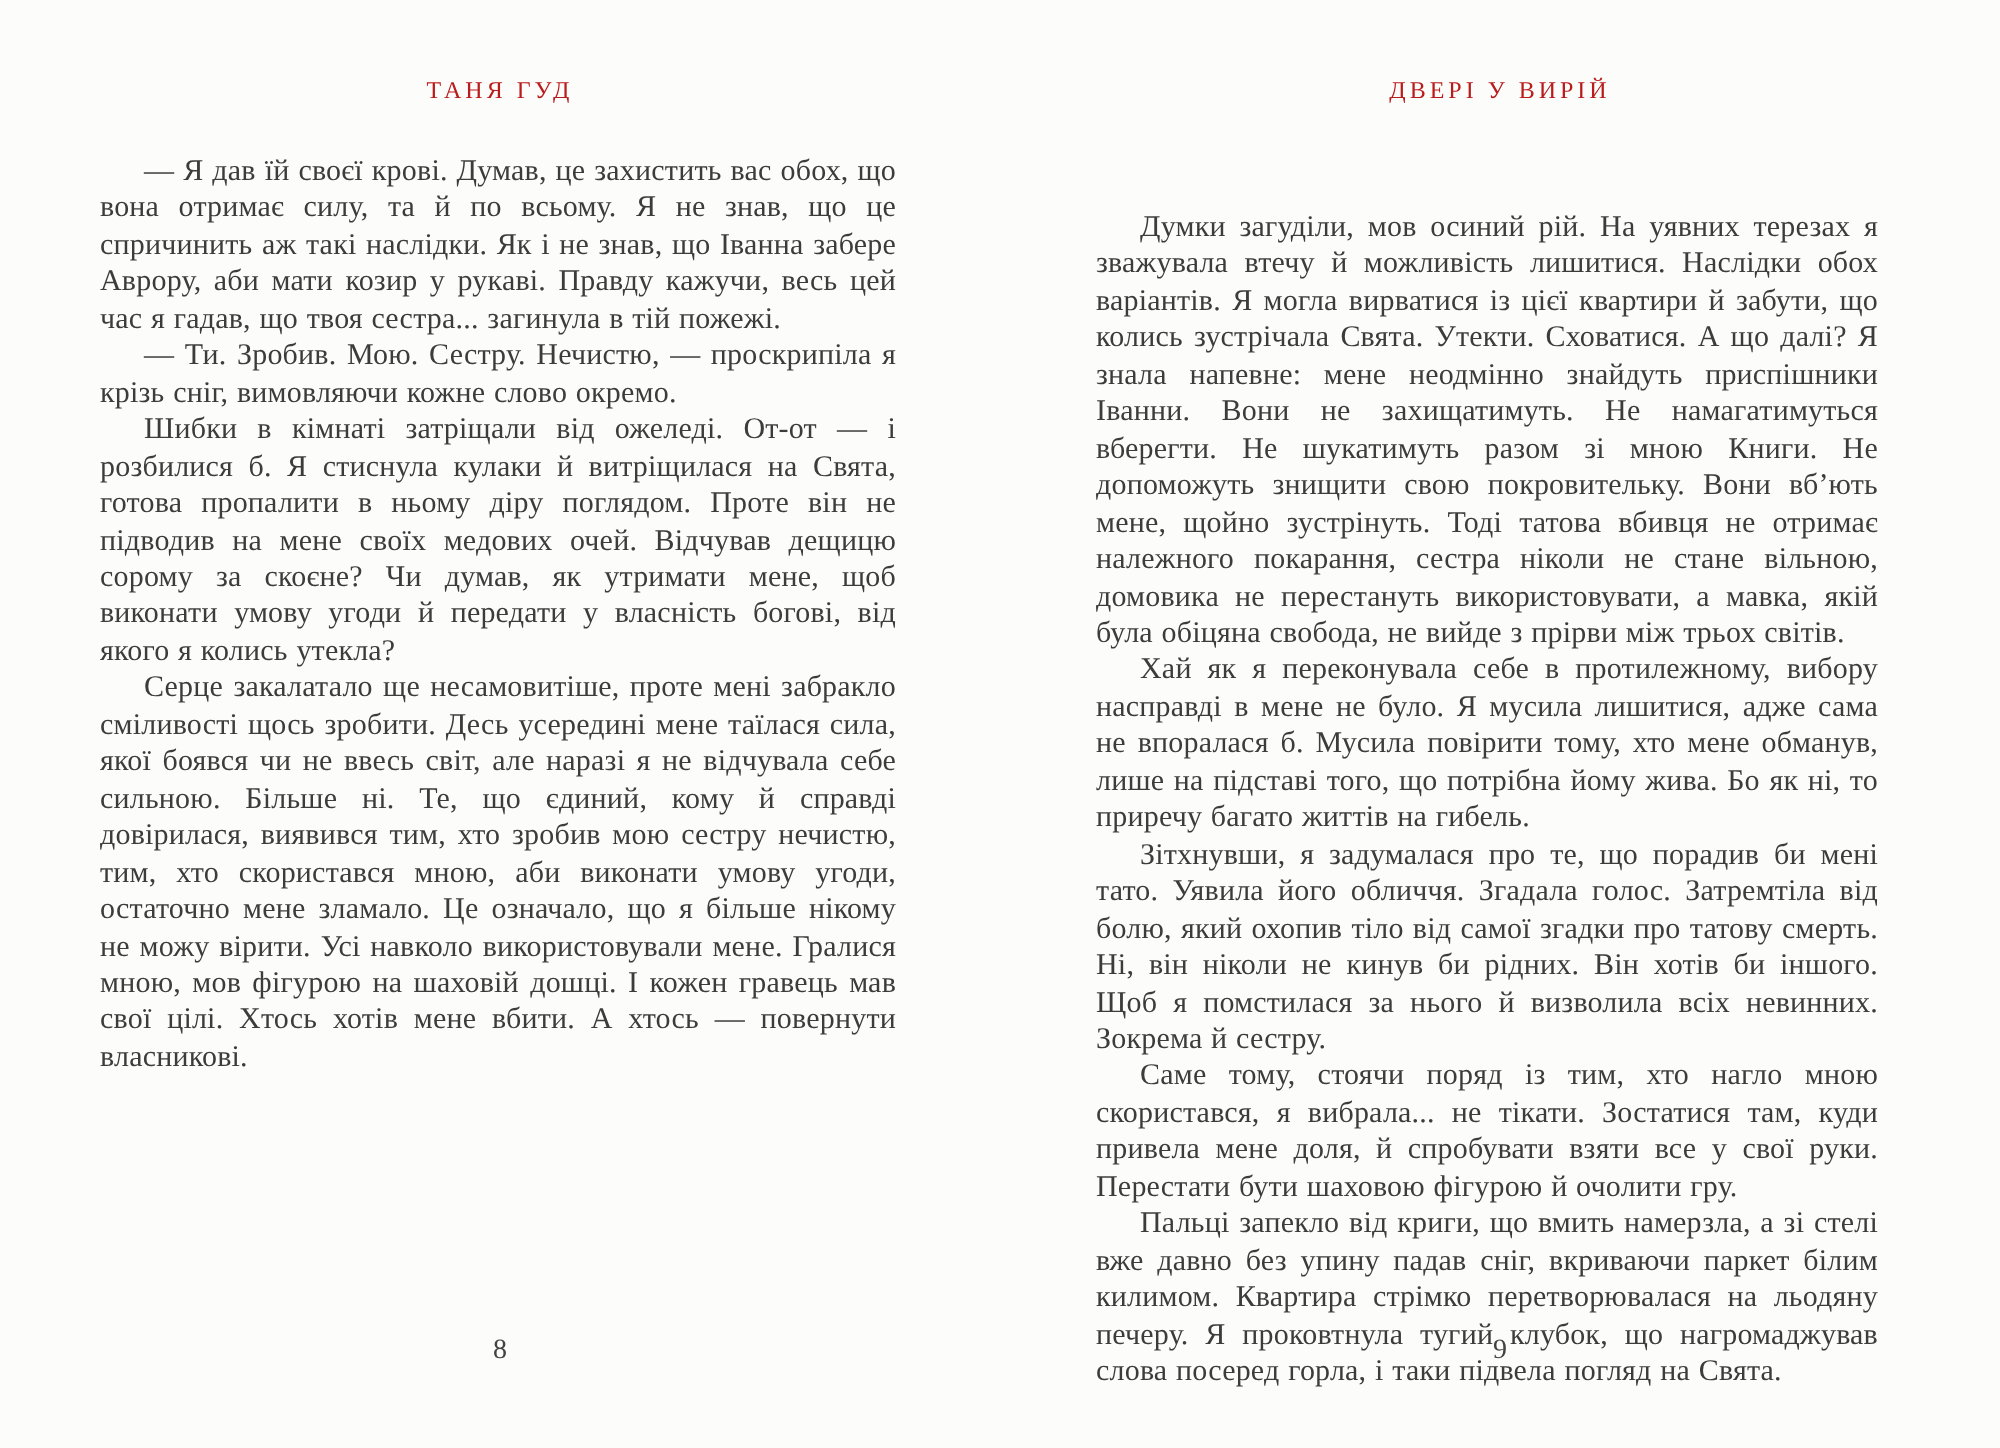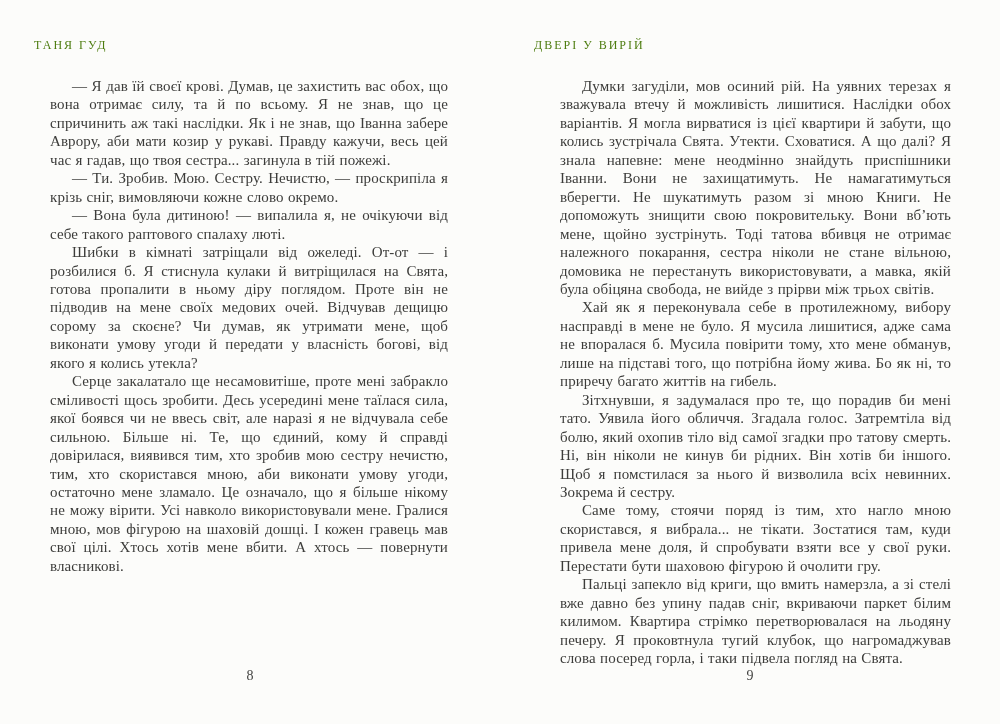--- a/index.html
+++ b/index.html
@@ -26,32 +26,31 @@
     height: 724px;
   }
   .page.left  { left: 0; }
   .page.right { left: 500px; font-family: Liberation Serif, serif; }
 
   .running-head {
     position: absolute;
     top: 38px;
     left: 0;
     width: 100%;
-    text-align: left;
+    text-align: center;
     font-size: 12px;
     letter-spacing: 2px;
-    color: #4d7c0f;
-    margin-left: 34px;
+    color: #b91c1c;
   }
   .text-block {
     position: absolute;
     top: 77px;
   }
   .page.left  .text-block { left: 50px;  width: 398px; }
-  .page.right .text-block { left: 60px;  width: 391px; }
+  .page.right .text-block { left: 48px;  width: 391px; margin-top: 28px; }
 
   .para {
     margin: 0;
     text-indent: 22px;
     text-align: justify;
     font-size: 15px;
     line-height: 18.45px;
     letter-spacing: 0.1px;
     word-spacing: 0.5px;
     hyphens: auto;
@@ -70,21 +69,20 @@
 </head>
 <body>
 
 <div class="spread">
 
   <section class="page left">
     <div class="running-head">ТАНЯ ГУД</div>
     <div class="text-block">
         <p class="para" lang="uk">— Я дав їй своєї крові. Думав, це захистить вас обох, що вона отримає силу, та й по всьому. Я не знав, що це спричинить аж такі наслідки. Як і не знав, що Іванна забере Аврору, аби мати козир у рукаві. Правду кажучи, весь цей час я гадав, що твоя сестра... загинула в тій пожежі.</p>
         <p class="para" lang="uk">— Ти. Зробив. Мою. Сестру. Нечистю, — проскрипіла я крізь сніг, вимовляючи кожне слово окремо.</p>
-        <p class="para" lang="uk">— Вона була дитиною! — випалила я, не очікуючи від себе такого раптового спалаху люті.</p>
         <p class="para" lang="uk">Шибки в кімнаті затріщали від ожеледі. От-от — і розбилися б. Я стиснула кулаки й витріщилася на Свята, готова пропалити в ньому діру поглядом. Проте він не підводив на мене своїх медових очей. Відчував дещицю сорому за скоєне? Чи думав, як утримати мене, щоб виконати умову угоди й передати у власність богові, від якого я колись утекла?</p>
         <p class="para" lang="uk">Серце закалатало ще несамовитіше, проте мені забракло сміливості щось зробити. Десь усередині мене таїлася сила, якої боявся чи не ввесь світ, але наразі я не відчувала себе сильною. Більше ні. Те, що єдиний, кому й справді довірилася, виявився тим, хто зробив мою сестру нечистю, тим, хто скористався мною, аби виконати умову угоди, остаточно мене зламало. Це означало, що я більше нікому не можу вірити. Усі навколо використовували мене. Гралися мною, мов фігурою на шаховій дошці. І кожен гравець мав свої цілі. Хтось хотів мене вбити. А хтось — повернути власникові.</p>
       </div>
     <div class="page-number">8</div>
   </section>
 
   <section class="page right">
     <div class="running-head">ДВЕРІ У ВИРІЙ</div>
     <div class="text-block">
         <p class="para" lang="uk">Думки загуділи, мов осиний рій. На уявних терезах я зважувала втечу й можливість лишитися. Наслідки обох варіантів. Я могла вирватися із цієї квартири й забути, що колись зустрічала Свята. Утекти. Сховатися. А що далі? Я знала напевне: мене неодмінно знайдуть приспішники Іванни. Вони не захищатимуть. Не намагатимуться вберегти. Не шукатимуть разом зі мною Книги. Не допоможуть знищити свою покровительку. Вони вб’ють мене, щойно зустрінуть. Тоді татова вбивця не отримає належного покарання, сестра ніколи не стане вільною, домовика не перестануть використовувати, а мавка, якій була обіцяна свобода, не вийде з прірви між трьох світів.</p>

